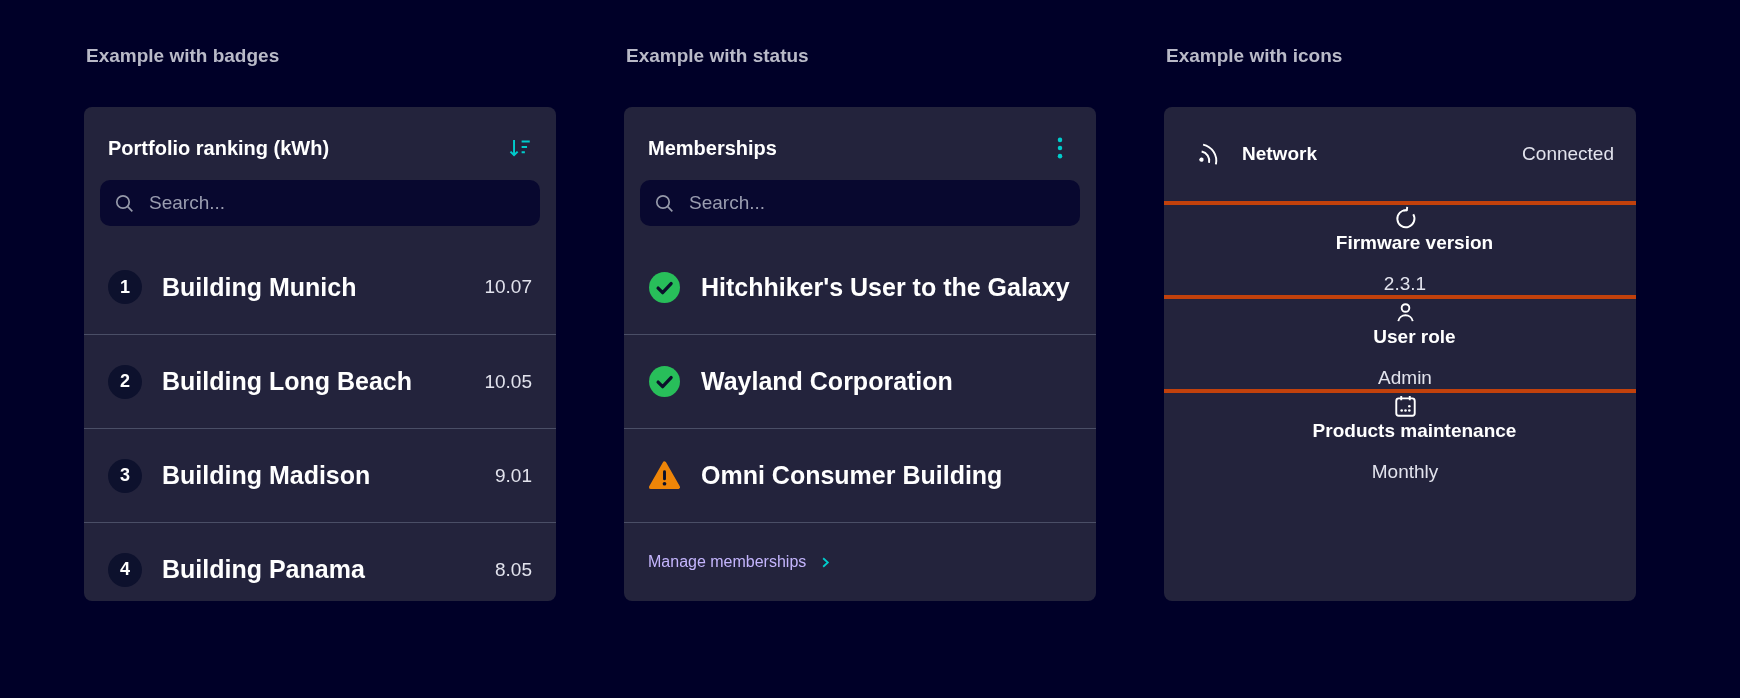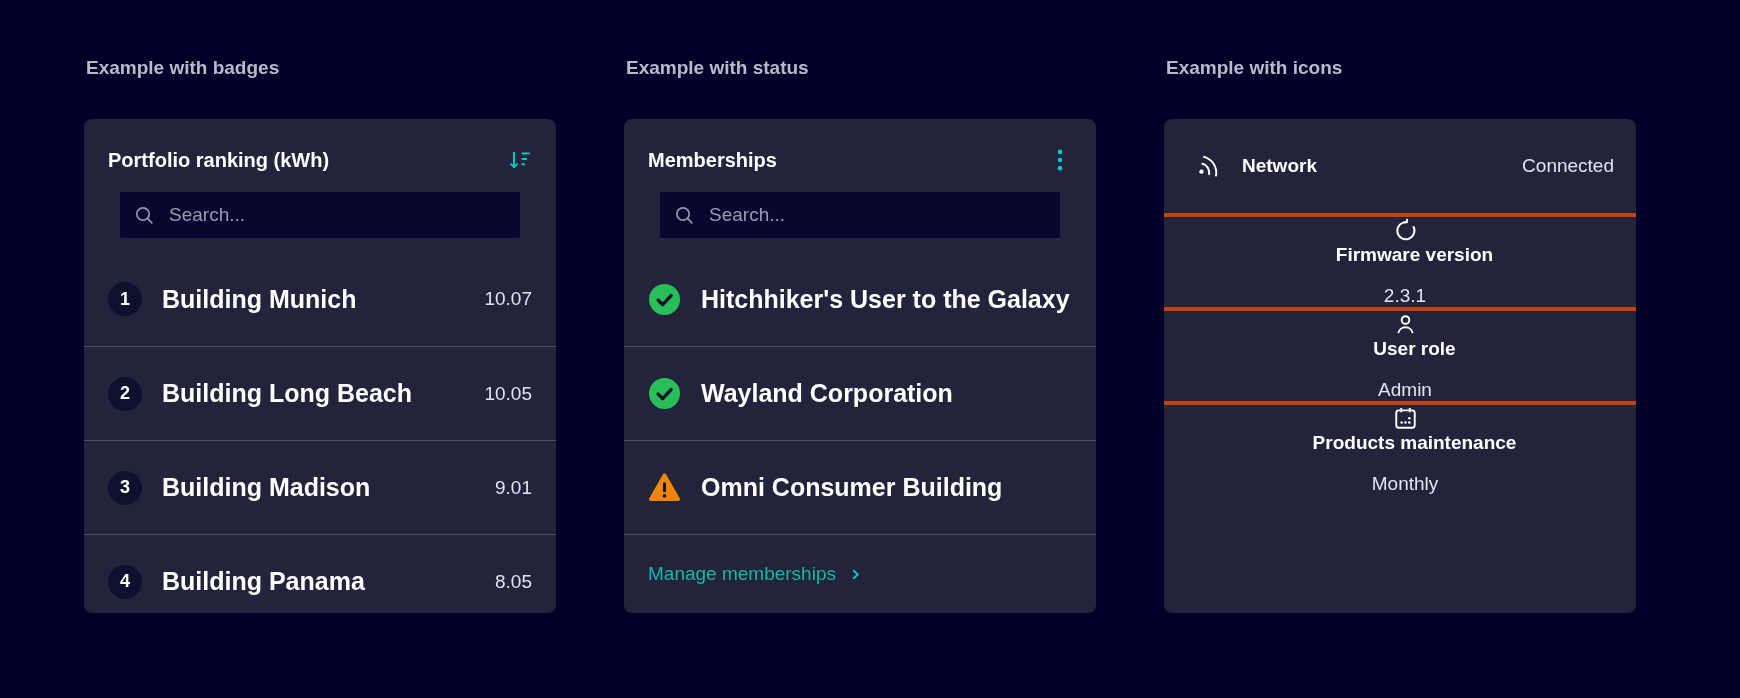--- a/index.html
+++ b/index.html
@@ -2,42 +2,42 @@
 <html><head>
 <meta charset="utf-8">
 <style>
   html,body{margin:0;padding:0;}
   body{
     width:1740px;height:698px;position:relative;overflow:hidden;
     background:#000028;
     font-family:"Liberation Sans", sans-serif;
     -webkit-font-smoothing:antialiased;
   }
-  .section{position:absolute;top:56px;width:472px;}
+  .section{position:absolute;top:44px;width:472px;}
   #section-badges{left:84px;}
   #section-status{left:624px;}
   #section-icons{left:1164px;}
 
   .section-heading{
     font-size:19px;font-weight:700;color:#B9BAC8;line-height:24px;margin:0 0 39px 2px;
   }
   .card{
     width:100%;height:494px;background:#23233C;border-radius:8px;
     overflow:hidden;display:flex;flex-direction:column;box-sizing:border-box;
   }
   .card-header{
     height:73px;flex:0 0 73px;display:flex;align-items:center;padding:9px 22px 0 24px;box-sizing:border-box;
   }
   .card-title{flex:1;font-size:20px;font-weight:700;color:#FFFFFF;}
   .icon-btn{
     background:none;border:none;padding:0;margin:0;cursor:pointer;
     width:28px;height:28px;display:flex;align-items:center;justify-content:center;
   }
   .search-box{
-    margin:0 36px;height:46px;flex:0 0 46px;background:#08082F;border-radius:1px;
+    margin:0 16px;height:46px;flex:0 0 46px;background:#08082F;border-radius:10px;
     display:flex;align-items:center;padding:0 14px;box-sizing:border-box;
   }
   .search-box input{
     flex:1;background:transparent;border:none;outline:none;color:#FFFFFF;
     font-size:19px;font-family:"Liberation Sans", sans-serif;margin-left:12px;
   }
   .search-box input::placeholder{color:#9A9DB0;opacity:1;}
   .list{margin-top:14px;display:flex;flex-direction:column;}
   .row{
     height:94px;flex:0 0 94px;display:flex;align-items:center;
@@ -49,21 +49,21 @@
     font-size:18px;font-weight:700;display:flex;align-items:center;justify-content:center;
     flex:0 0 34px;
   }
   .status-ico{flex:0 0 33px;width:33px;height:33px;display:flex;align-items:center;justify-content:center;}
   .row-label{flex:1;margin-left:20px;font-size:25px;font-weight:700;color:#FFFFFF;}
   .row-value{font-size:19px;font-weight:400;color:#E2E3ED;}
   .card-footer{
     border-top:1px solid #4A4E66;flex:1;display:flex;align-items:center;padding:0 24px;box-sizing:border-box;
   }
   .footer-link{
-    display:flex;align-items:center;gap:12px;color:#14b8a6;font-size:19px;
+    display:flex;align-items:center;gap:12px;color:#c4b5fd;font-size:16px;
     text-decoration:none;cursor:pointer;
   }
   
   .info-row{height:94px;flex:0 0 94px;display:flex;align-items:center;padding:0 22px 0 32px;box-sizing:border-box;}
   .info-row + .info-row{border-top:4px solid #c2410c;flex-direction:column;}
   .info-ico{flex:0 0 27px;width:27px;height:27px;display:flex;align-items:center;justify-content:center;}
   .info-label{flex:1;margin-left:19px;font-size:19px;font-weight:700;color:#FFFFFF;}
   .info-value{font-size:19px;font-weight:400;color:#E2E3ED;}
   svg{display:block;}
 </style>

